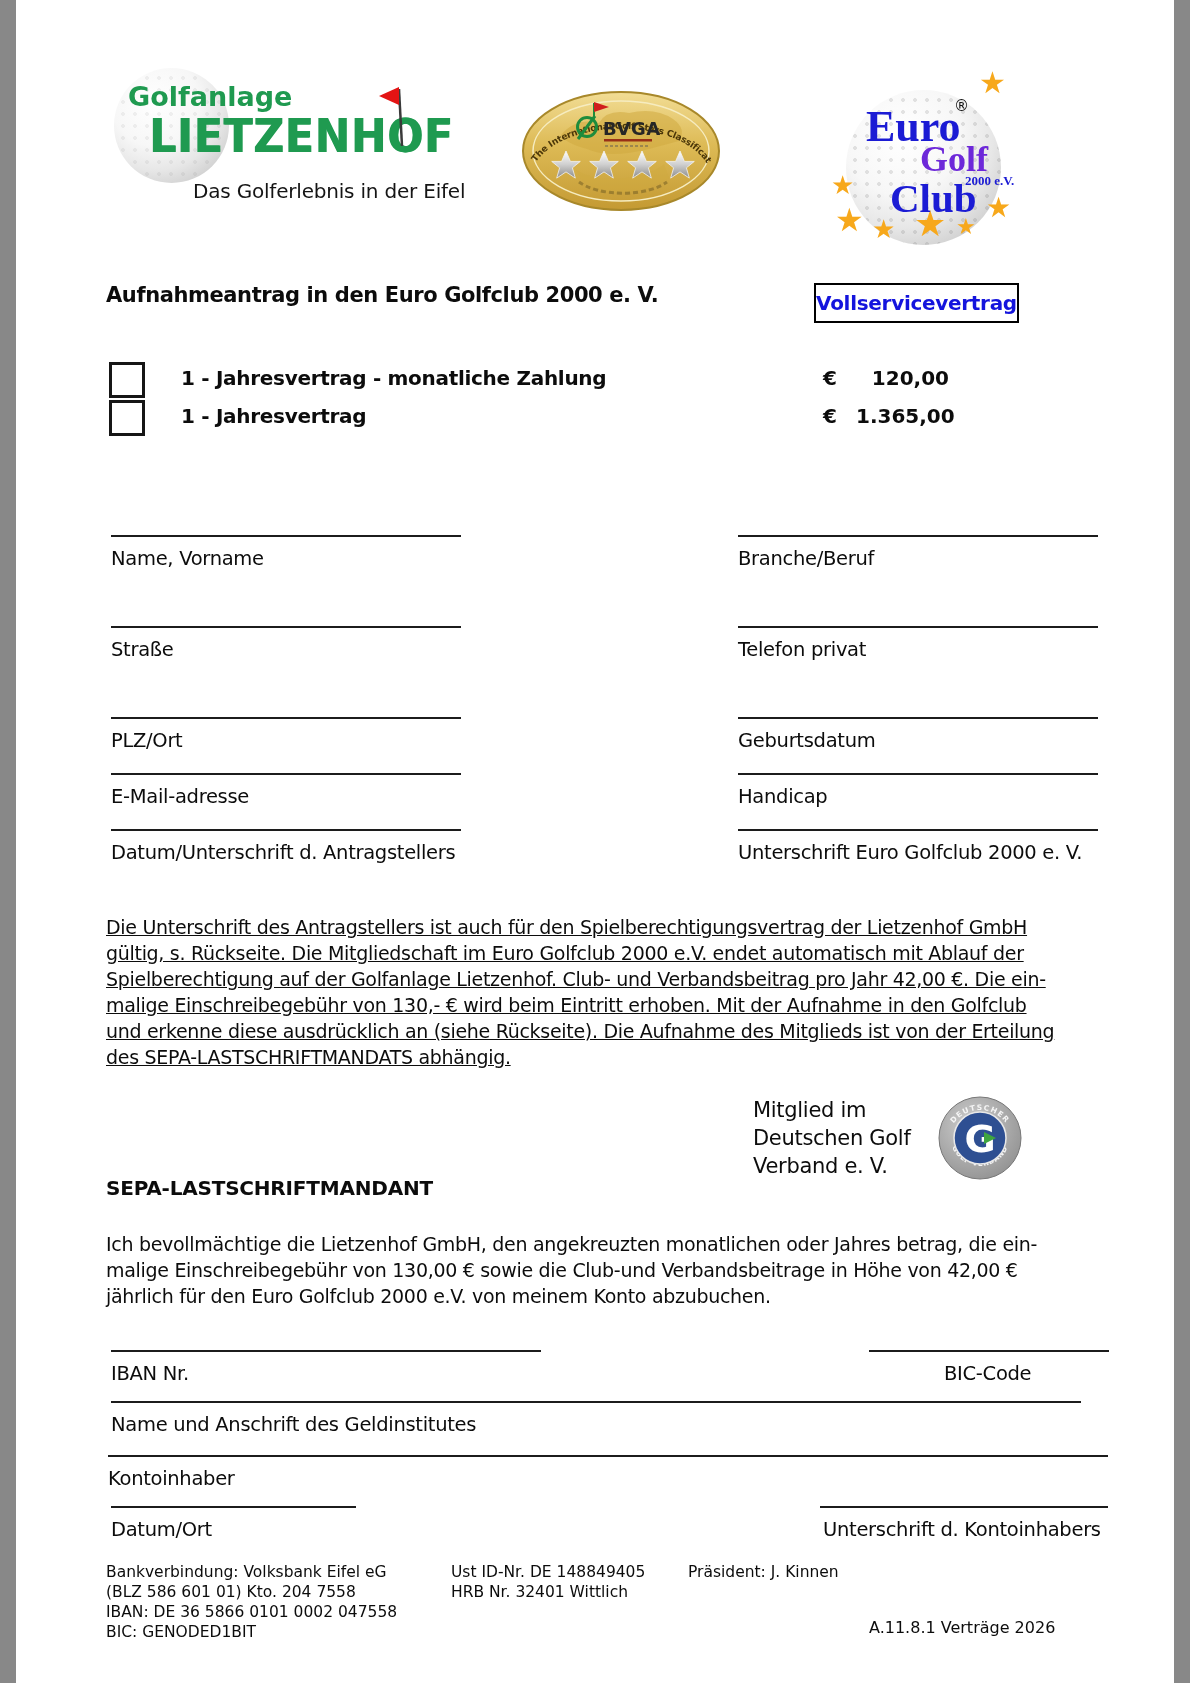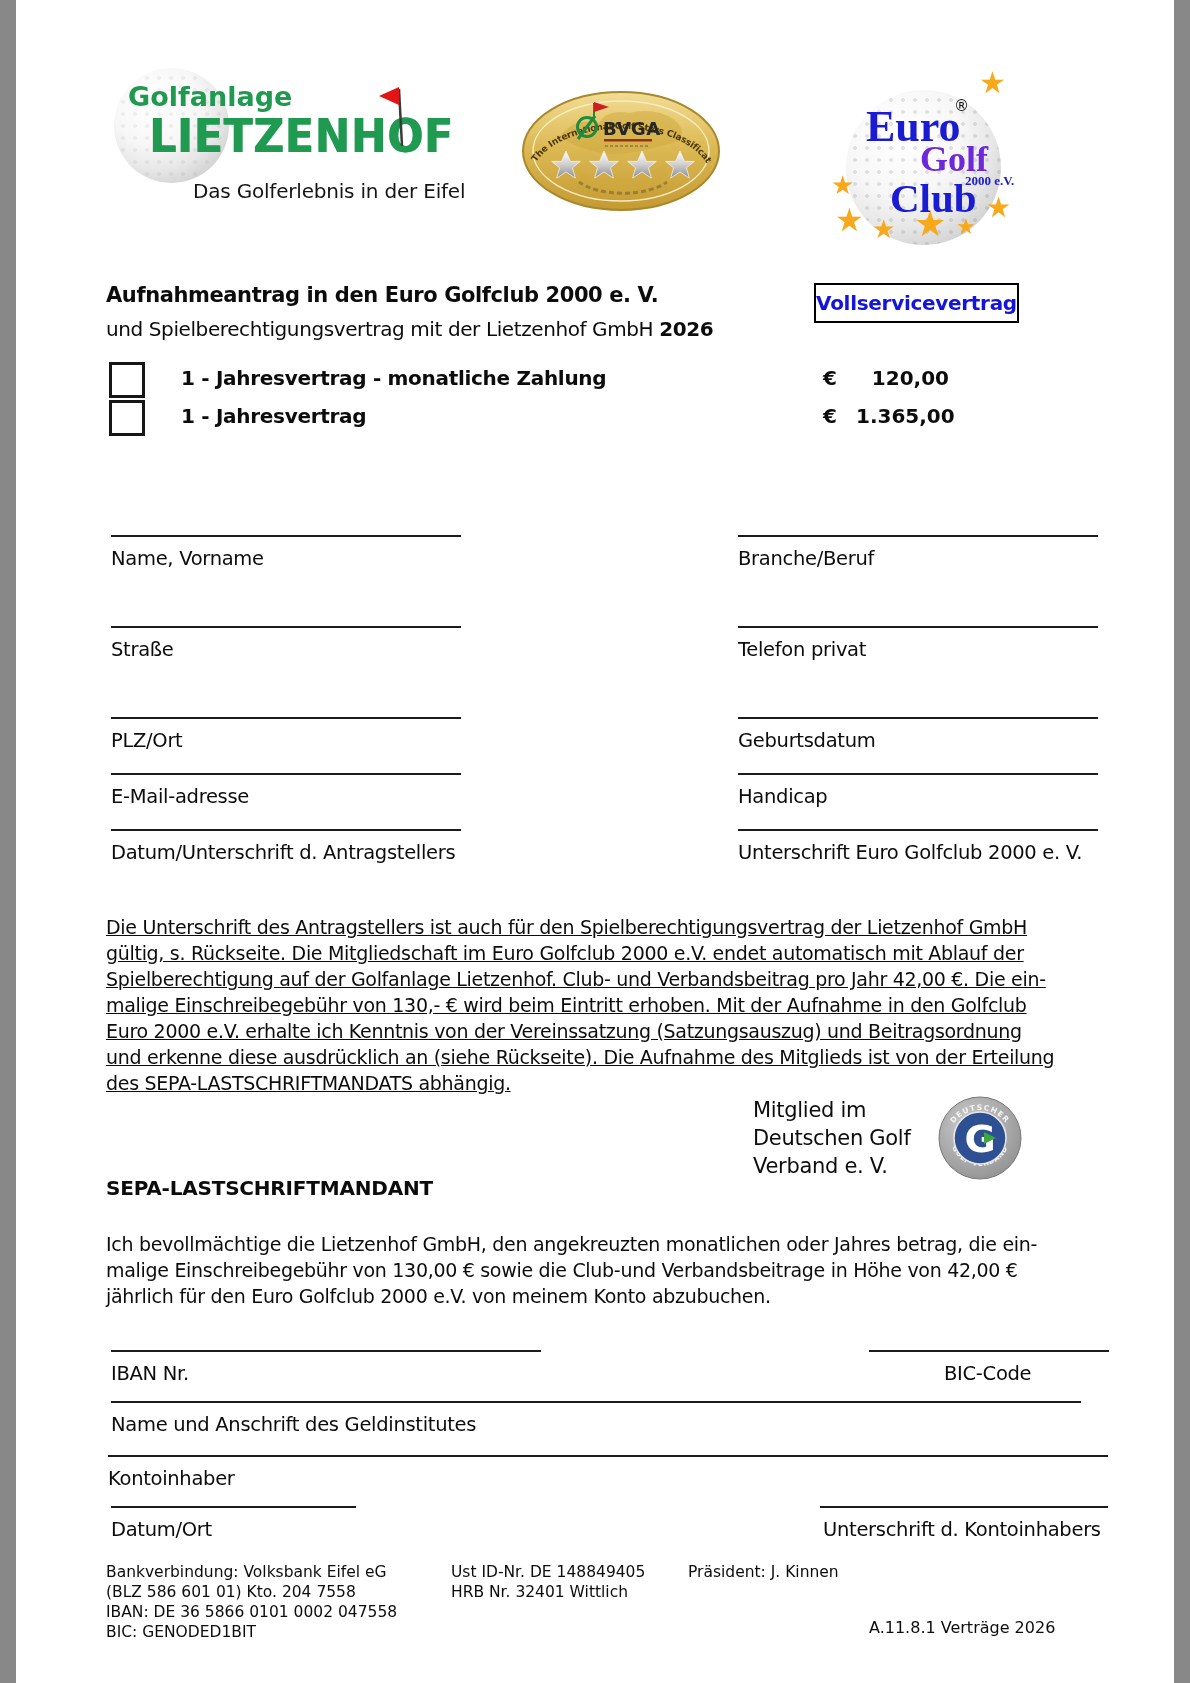--- a/index.html
+++ b/index.html
@@ -97,24 +97,20 @@
     <span class="gstar" style="left:88px;top:146px;font-size:36px;">★</span>
     <span class="gstar" style="left:130px;top:156px;font-size:22px;">★</span>
     <span class="serifb" style="left:40px;top:45px;font-size:44px;color:#1b1bd4;">Euro</span>
     <span class="abs" style="left:128px;top:37px;font-size:15px;color:#111;">®</span>
     <span class="serifb" style="left:94px;top:81px;font-size:36px;color:#6d28d9;">Golf</span>
     <span class="serifb" style="left:139px;top:114px;font-size:13px;color:#1b1bd4;">2000 e.V.</span>
     <span class="serifb" style="left:64px;top:118px;font-size:41px;color:#1b1bd4;">Club</span>
   </div>
 
   <div class="abs title1" style="left:90px;top:283px;">Aufnahmeantrag in den Euro Golfclub 2000 e. V.</div>
-  <div class="abs title2" style="left:90px;top:317px;">
-    <span>und Spielberechtigungsvertrag mit der Lietzenhof GmbH</span>
-    <b>2026</b>
-  </div>
 
   <div class="abs contractbox" style="left:798px;top:283px;">
     <span>Vollservicevertrag</span>
   </div>
 
   <div class="abs chk" style="left:93px;top:362px;"></div>
   <div class="abs optlbl" style="left:165px;top:366px;">1 - Jahresvertrag - monatliche Zahlung</div>
   <div class="abs price" style="left:807px;top:366px;">€</div>
   <div class="abs price" style="left:840px;top:366px;width:93px;text-align:right;">120,00</div>
 
@@ -146,21 +142,20 @@
   <div class="abs line" style="left:95px;top:829px;width:350px;"></div>
   <div class="abs lbl" style="left:95px;top:841px;">Datum/Unterschrift d. Antragstellers</div>
   <div class="abs line" style="left:722px;top:829px;width:360px;"></div>
   <div class="abs lbl" style="left:722px;top:841px;">Unterschrift Euro Golfclub 2000 e. V.</div>
 
   <div class="abs par" style="left:90px;top:914px;text-decoration:underline;">
     <div>Die Unterschrift des Antragstellers ist auch für den Spielberechtigungsvertrag der Lietzenhof GmbH</div>
     <div>gültig, s. Rückseite. Die Mitgliedschaft im Euro Golfclub 2000 e.V. endet automatisch mit Ablauf der</div>
     <div>Spielberechtigung auf der Golfanlage Lietzenhof. Club- und Verbandsbeitrag pro Jahr 42,00 €. Die ein-</div>
     <div>malige Einschreibegebühr von 130,- € wird beim Eintritt erhoben. Mit der Aufnahme in den Golfclub</div>
-    <div>Euro 2000 e.V. erhalte ich Kenntnis von der Vereinssatzung (Satzungsauszug) und Beitragsordnung</div>
     <div>und erkenne diese ausdrücklich an (siehe Rückseite). Die Aufnahme des Mitglieds ist von der Erteilung</div>
     <div>des SEPA-LASTSCHRIFTMANDATS abhängig.</div>
   </div>
 
   <div class="abs" style="left:737px;top:1096px;font-size:21px;line-height:28px;white-space:nowrap;letter-spacing:-0.3px;">
     <div>Mitglied im</div>
     <div>Deutschen Golf</div>
     <div>Verband e. V.</div>
   </div>
 

